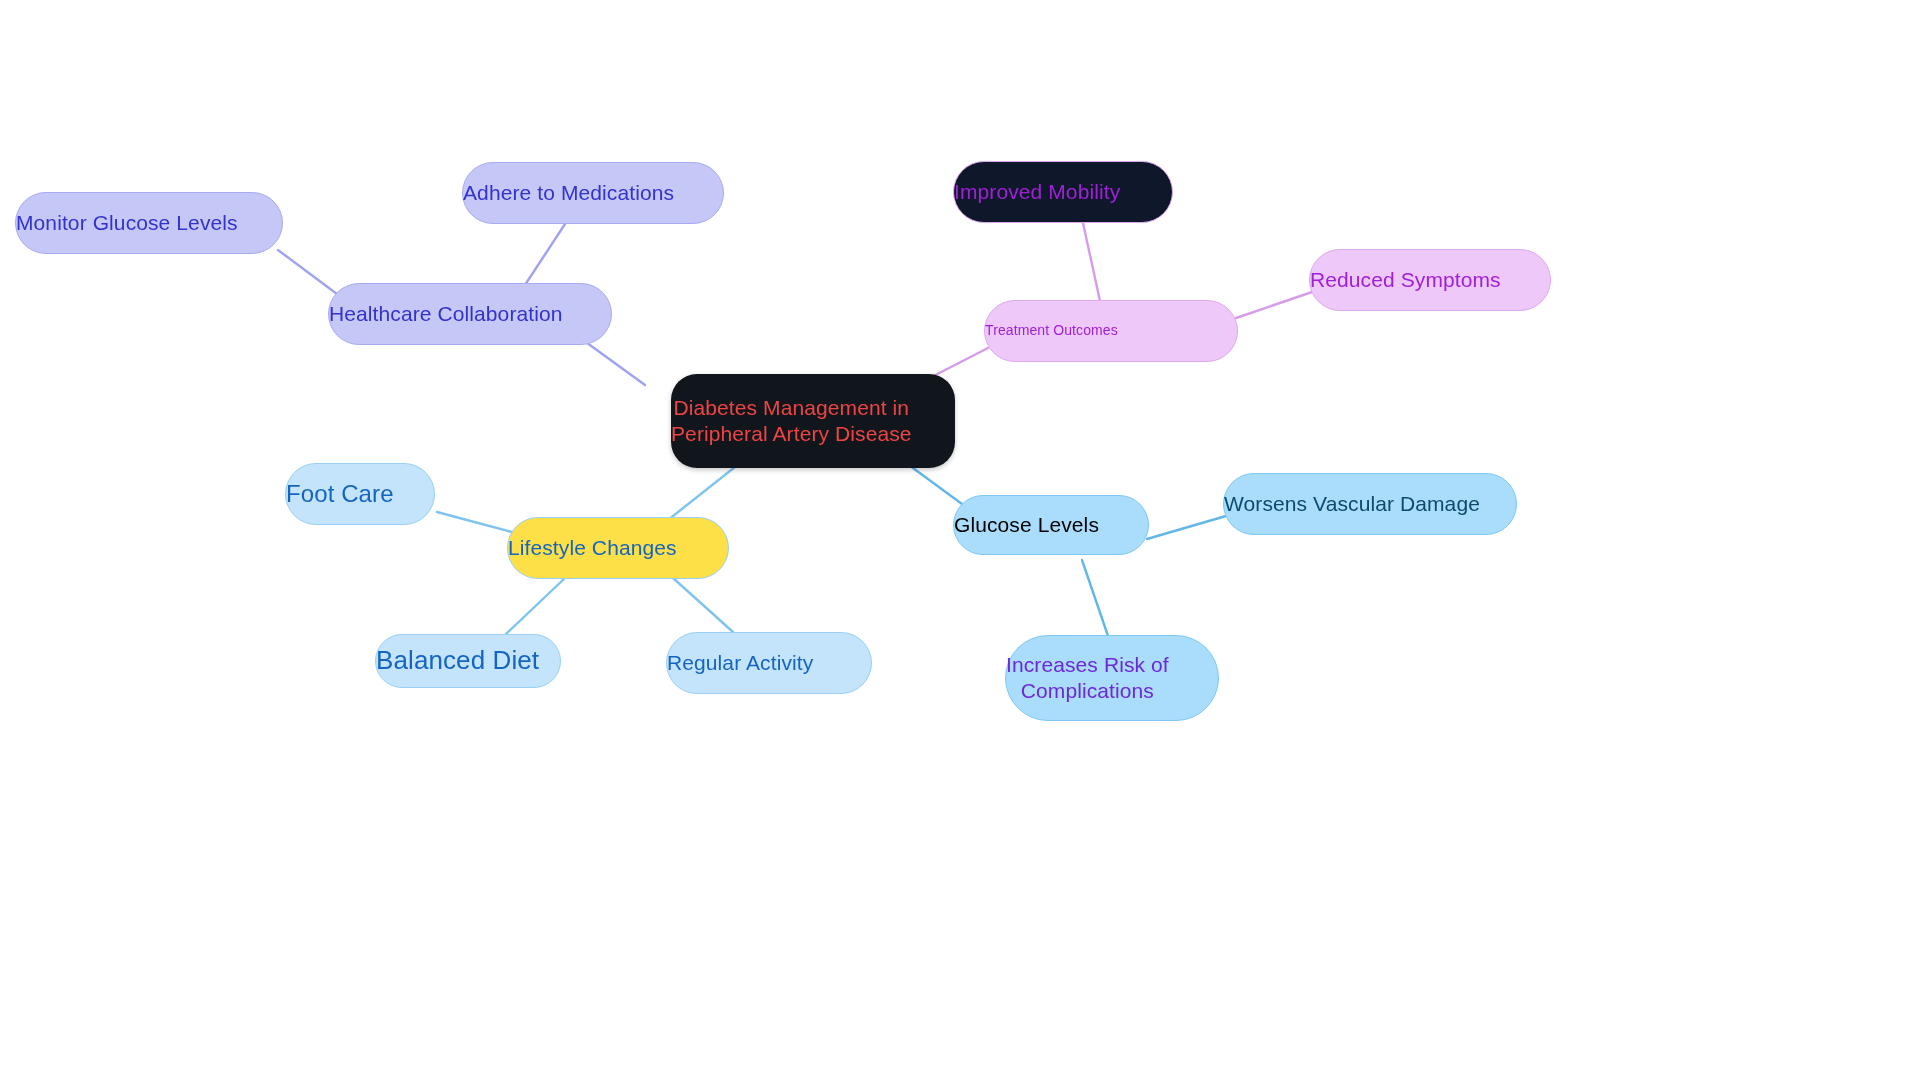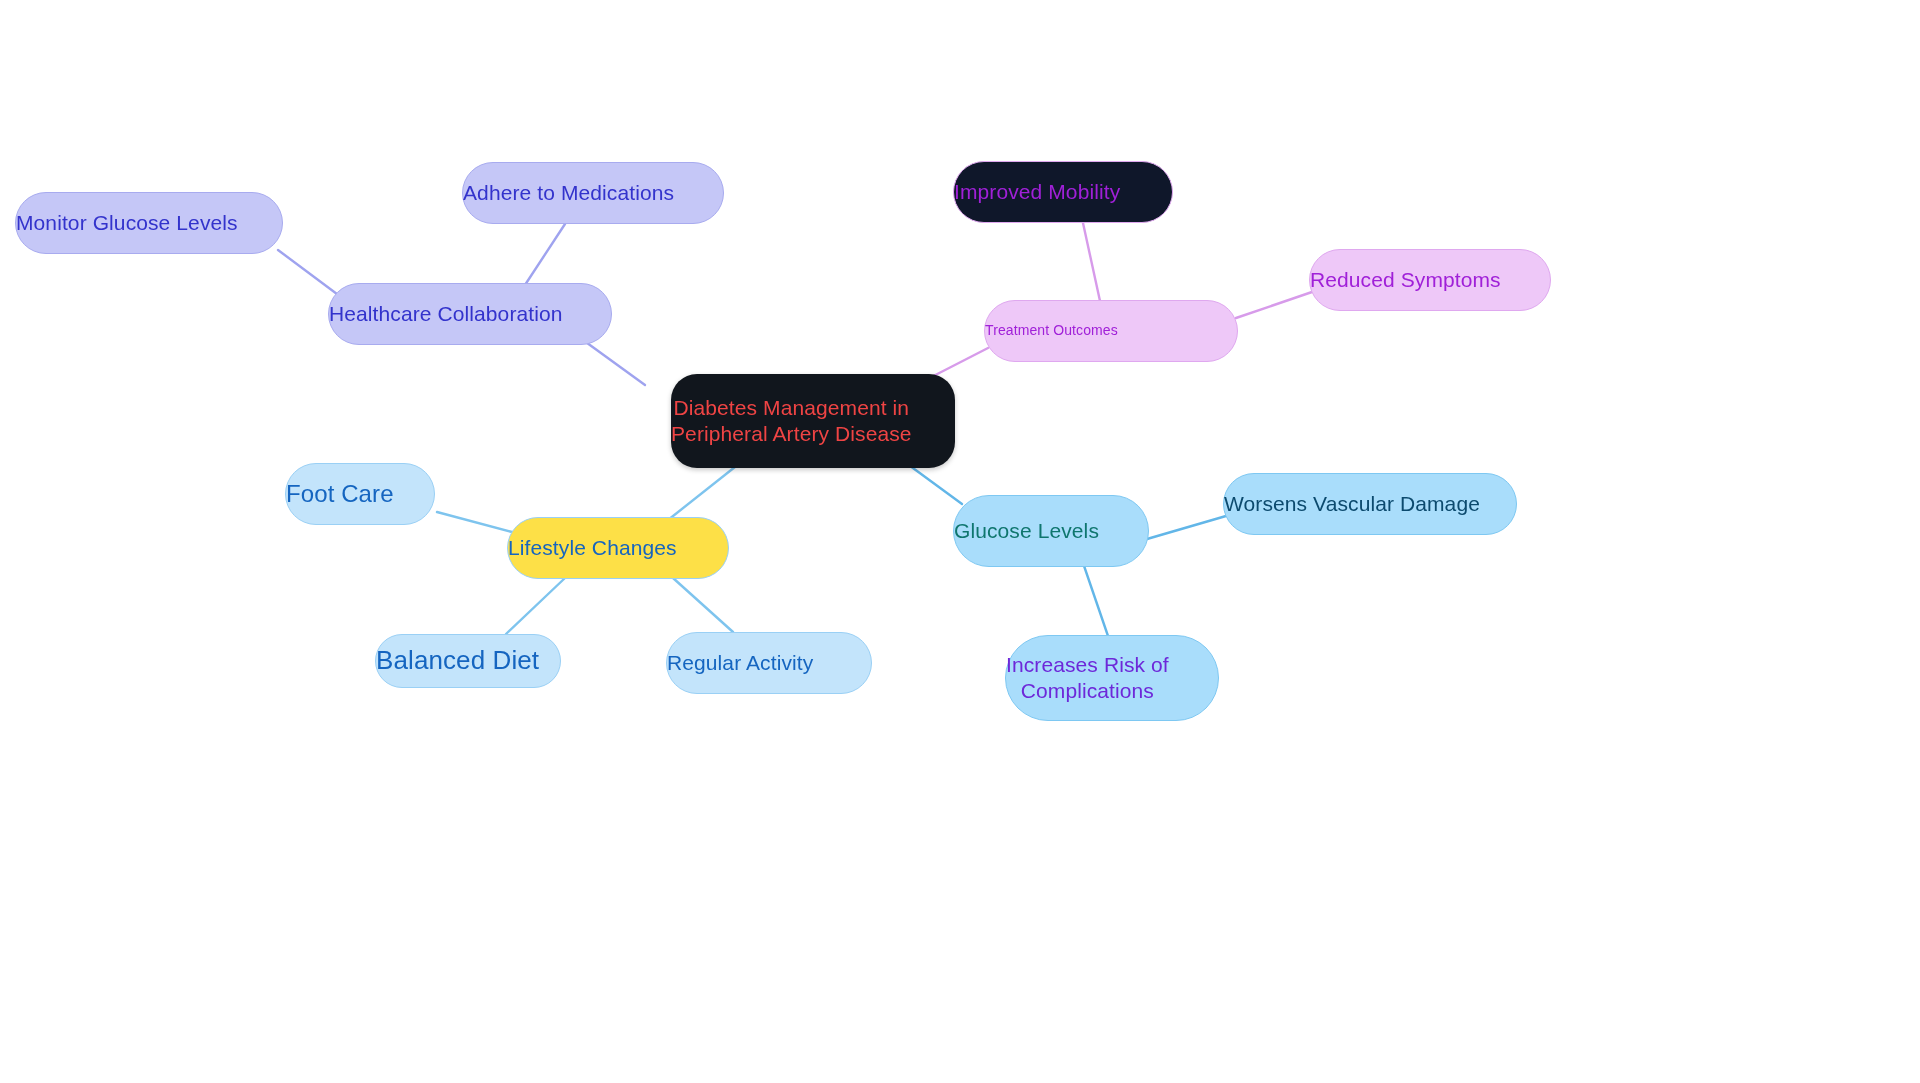--- a/index.html
+++ b/index.html
@@ -67,21 +67,21 @@
     </svg>
   <div id="node-layer">
       <div class="node root" style="left: 630px; top: 374px; width: 284px; height: 94px; background: rgb(17, 22, 29); color: #ef4444; border-color: rgb(17, 22, 29); font-size: 21px; margin-left: 41px;"><span>Diabetes Management in
 Peripheral Artery Disease</span></div>
       <div class="node" style="left: 328px; top: 283px; width: 284px; height: 62px; background: rgb(197, 199, 247); color: rgb(51, 51, 204); border-color: rgb(168, 171, 239); font-size: 21px;"><span>Healthcare Collaboration</span></div>
       <div class="node" style="left: 15px; top: 192px; width: 268px; height: 62px; background: rgb(197, 199, 247); color: rgb(51, 51, 204); border-color: rgb(168, 171, 239); font-size: 21px;"><span>Monitor Glucose Levels</span></div>
       <div class="node" style="left: 462px; top: 162px; width: 262px; height: 62px; background: rgb(197, 199, 247); color: rgb(51, 51, 204); border-color: rgb(168, 171, 239); font-size: 21px;"><span>Adhere to Medications</span></div>
       <div class="node" style="left: 984px; top: 300px; width: 254px; height: 62px; background: rgb(238, 200, 248); color: rgb(160, 32, 216); border-color: rgb(223, 168, 239); font-size: 14px;"><span>Treatment Outcomes</span></div>
       <div class="node" style="left: 953px; top: 161px; width: 220px; height: 62px; background: #0f172a; color: rgb(160, 32, 216); border-color: rgb(223, 168, 239); font-size: 21px;"><span>Improved Mobility</span></div>
       <div class="node" style="left: 1309px; top: 249px; width: 242px; height: 62px; background: rgb(238, 200, 248); color: rgb(160, 32, 216); border-color: rgb(223, 168, 239); font-size: 21px;"><span>Reduced Symptoms</span></div>
-      <div class="node" style="left: 953px; top: 495px; width: 196px; height: 72px; background: rgb(169, 221, 251); color: #0f766e; border-color: rgb(126, 200, 242); font-size: 21px;"><span>Glucose Levels</span></div>
+      <div class="node" style="left: 953px; top: 495px; width: 196px; height: 60px; background: rgb(169, 221, 251); color: #000000; border-color: rgb(126, 200, 242); font-size: 21px;"><span>Glucose Levels</span></div>
       <div class="node" style="left: 1223px; top: 473px; width: 294px; height: 62px; background: rgb(169, 221, 251); color: #0c4a6e; border-color: rgb(126, 200, 242); font-size: 21px;"><span>Worsens Vascular Damage</span></div>
       <div class="node" style="left: 1005px; top: 635px; width: 214px; height: 86px; background: rgb(169, 221, 251); color: #6d28d9; border-color: rgb(126, 200, 242); font-size: 21px;"><span>Increases Risk of
 Complications</span></div>
       <div class="node" style="left: 507px; top: 517px; width: 222px; height: 62px; background: #fde047; color: rgb(21, 101, 192); border-color: rgb(154, 208, 245); font-size: 21px;"><span>Lifestyle Changes</span></div>
       <div class="node" style="left: 285px; top: 463px; width: 150px; height: 62px; background: rgb(195, 228, 251); color: rgb(21, 101, 192); border-color: rgb(154, 208, 245); font-size: 24px;"><span>Foot Care</span></div>
       <div class="node" style="left: 375px; top: 634px; width: 186px; height: 54px; background: rgb(195, 228, 251); color: rgb(21, 101, 192); border-color: rgb(154, 208, 245); font-size: 26px;"><span>Balanced Diet</span></div>
       <div class="node" style="left: 666px; top: 632px; width: 206px; height: 62px; background: rgb(195, 228, 251); color: rgb(21, 101, 192); border-color: rgb(154, 208, 245); font-size: 21px;"><span>Regular Activity</span></div>
     </div>
 </div>
 

